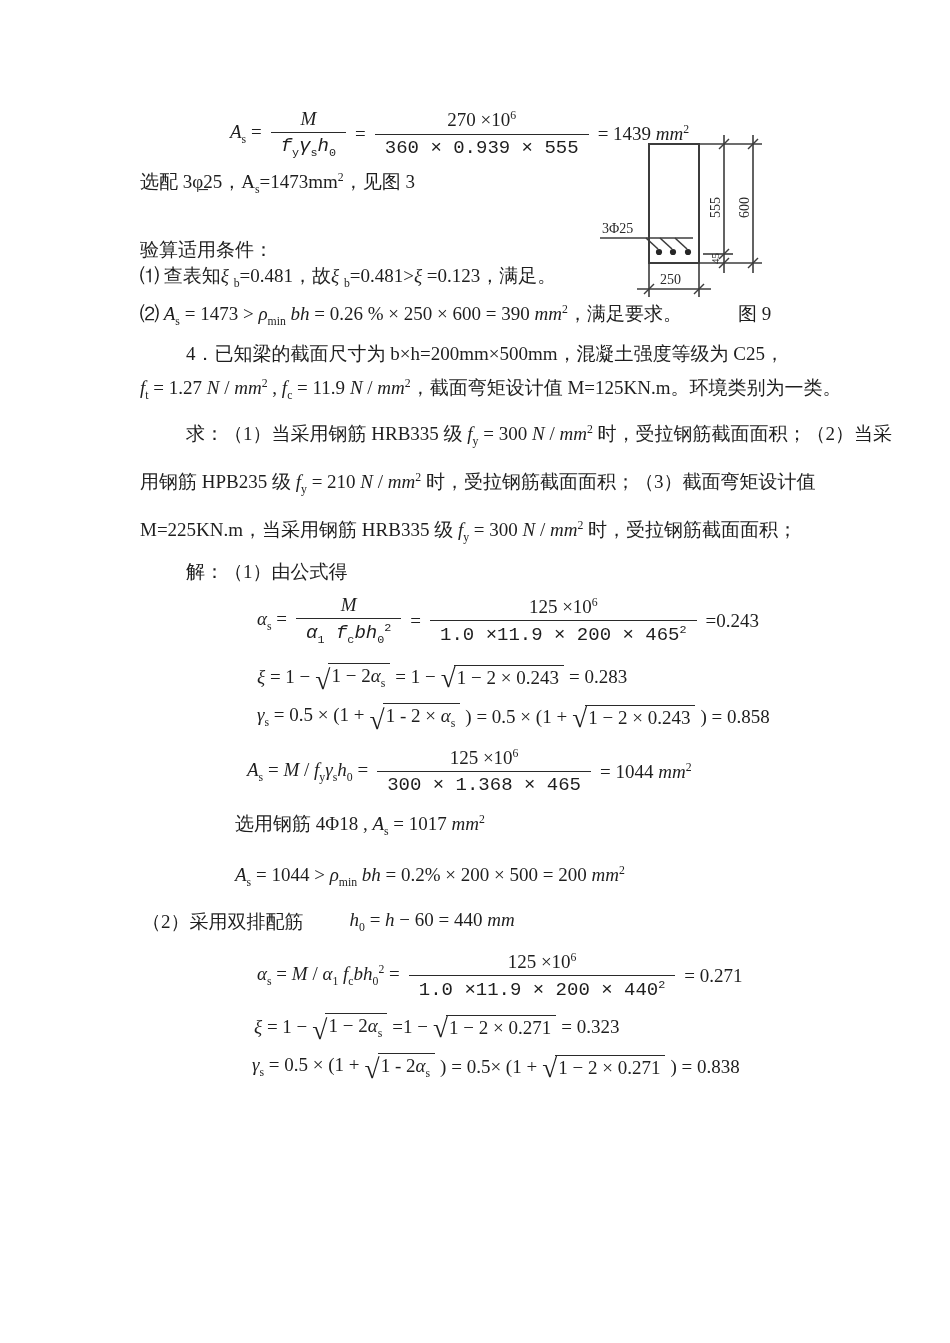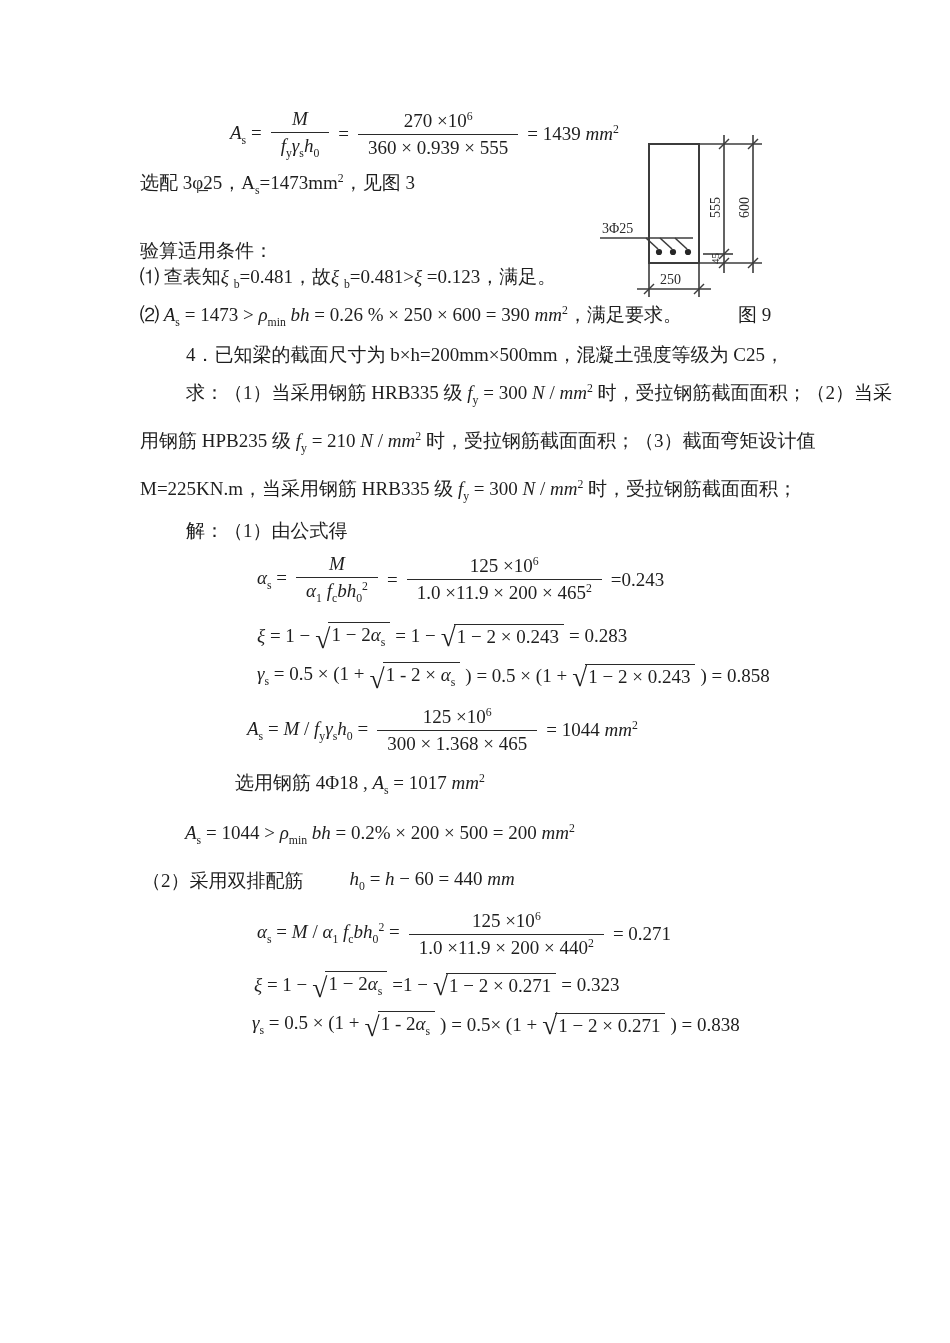--- a/index.html
+++ b/index.html
@@ -16,21 +16,21 @@
   .indent{ text-indent:46px; }
   i{font-style:italic;}
   sub{font-size:0.62em;}
   sup{font-size:0.62em;}
   
   .frow{display:flex;align-items:center;font-size:19px;white-space:nowrap;}
   .frow > span{flex:0 0 auto;}
   .mseg{padding:0 2px;}
   .frac{display:inline-flex;flex-direction:column;align-items:center;text-align:center;margin:0 7px;}
   .frac .num{padding:0 10px 2px;}
-  .frac .den{border-top:1.4px solid #2a2a2a;padding:2px 10px 0;}
+  .frac .den{border-top:1.4px solid #2a2a2a;padding:2px 10px 0;font-family:Liberation Mono, monospace;}
   .radical{display:inline-flex;align-items:flex-end;margin:0 3px;}
   .radical .rsign{font-size:1.45em;line-height:0.85;margin-right:-2px;}
   .radical .rbody{border-top:1.4px solid #2a2a2a;padding:1px 5px 0 3px;text-align:right;}
   .figcap{margin-left:56px;}
   
   .figure{position:absolute;left:596px;top:96px;}
   .figure line,.figure rect{stroke:#3c3c3c;fill:none;stroke-width:1.6;}
   .figure rect{stroke-width:2;}
   .figure .tick{stroke-width:1.4;}
   .figure circle{fill:#262626;stroke:none;}
@@ -99,20 +99,21 @@
     <p class="t" style="margin-top:8px">选配 3φ̲25，A<sub>s</sub>=1473mm<sup>2</sup>，见图 3</p>
 
     <p class="t" style="margin-top:40px">验算适用条件：</p>
 
     <p class="t" style="margin-top:6px">⑴ 查表知<i>ξ</i> <sub>b</sub>=0.481，故<i>ξ</i> <sub>b</sub>=0.481&gt;<i>ξ</i> =0.123，满足。</p>
 
     <p class="t" style="margin-top:6px"><span>⑵ <i>A</i><sub>s</sub> = 1473 &gt; <i>ρ</i><sub>min</sub> <i>bh</i> = 0.26 % × 250 × 600 = 390 <i>mm</i><sup>2</sup>，满足要求。</span><span class="figcap">图 9</span></p>
 
     <p class="t indent" style="margin-top:12px">4．已知梁的截面尺寸为 b×h=200mm×500mm，混凝土强度等级为 C25，</p>
 
+    <p class="t" style="margin-top:10px"><i>f</i><sub>t</sub> = 1.27 <i>N</i> / <i>mm</i><sup>2</sup> , <i>f</i><sub>c</sub> = 11.9 <i>N</i> / <i>mm</i><sup>2</sup>，截面弯矩设计值 M=125KN.m。环境类别为一类。</p>
 
     <p class="t indent" style="margin-top:14px">求：（1）当采用钢筋 HRB335 级 <i>f</i><sub>y</sub> = 300 <i>N</i> / <i>mm</i><sup>2</sup> 时，受拉钢筋截面面积；（2）当采</p>
 
     <p class="t" style="margin-top:16px">用钢筋 HPB235 级 <i>f</i><sub>y</sub> = 210 <i>N</i> / <i>mm</i><sup>2</sup> 时，受拉钢筋截面面积；（3）截面弯矩设计值</p>
 
     <p class="t" style="margin-top:16px">M=225KN.m，当采用钢筋 HRB335 级 <i>f</i><sub>y</sub> = 300 <i>N</i> / <i>mm</i><sup>2</sup> 时，受拉钢筋截面面积；</p>
 
     <p class="t indent" style="margin-top:14px">解：（1）由公式得</p>
 
     <div class="frow" style="margin-top:12px;margin-left:115px">
@@ -161,21 +162,21 @@
       <span class="mseg"><i>A</i><sub>s</sub> = <i>M</i> / <i>f</i><sub>y</sub><i>γ</i><sub>s</sub><i>h</i><sub>0</sub> =</span>
       <span class="frac">
         <span class="num">125 ×10<sup>6</sup></span>
         <span class="den">300 × 1.368 × 465</span>
       </span>
       <span class="mseg">= 1044 <i>mm</i><sup>2</sup></span>
     </div>
 
     <p class="t" style="margin-top:14px;margin-left:95px">选用钢筋 4Φ18 , <i>A</i><sub>s</sub> = 1017 <i>mm</i><sup>2</sup></p>
 
-    <p class="t" style="margin-top:18px;margin-left:45px"><i>A</i><sub>s</sub> = 1044 &gt; <i>ρ</i><sub>min</sub> <i>bh</i> = 0.2% × 200 × 500 = 200 <i>mm</i><sup>2</sup></p>
+    <p class="t" style="margin-top:18px;margin-left:95px"><i>A</i><sub>s</sub> = 1044 &gt; <i>ρ</i><sub>min</sub> <i>bh</i> = 0.2% × 200 × 500 = 200 <i>mm</i><sup>2</sup></p>
 
     <div class="frow" style="margin-top:16px;gap:42px">
       <span class="mseg">（2）采用双排配筋</span>
       <span class="mseg"><i>h</i><sub>0</sub> = <i>h</i> − 60 = 440 <i>mm</i></span>
     </div>
 
     <div class="frow" style="margin-top:16px;margin-left:115px">
       <span class="mseg"><i>α</i><sub>s</sub> = <i>M</i> / <i>α</i><sub>1</sub> <i>f</i><sub>c</sub><i>bh</i><sub>0</sub><sup>2</sup> =</span>
       <span class="frac">
         <span class="num">125 ×10<sup>6</sup></span>

